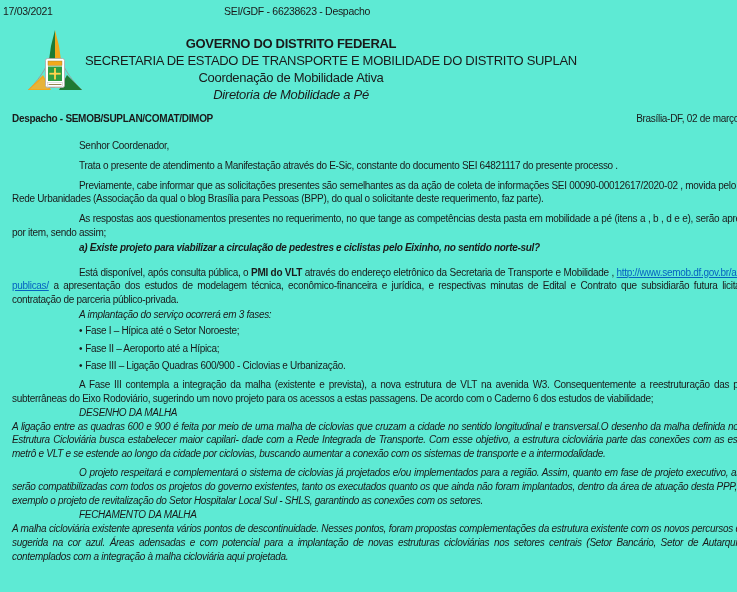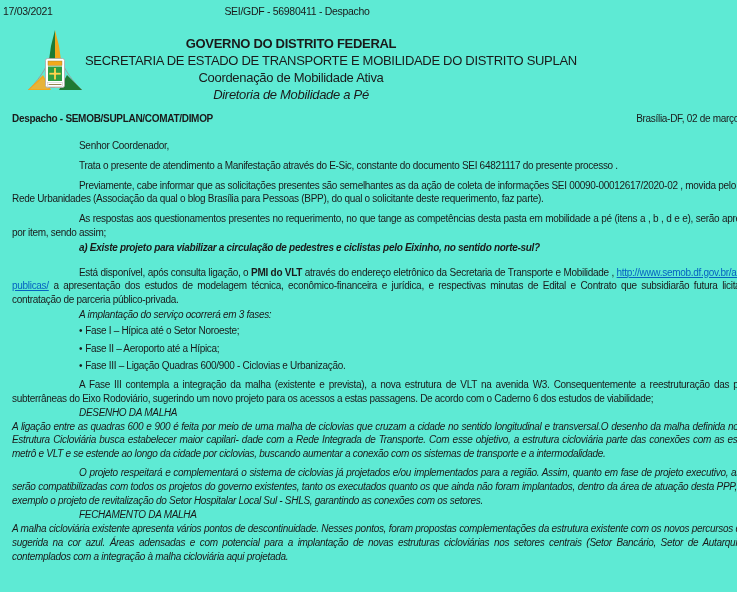--- a/index.html
+++ b/index.html
@@ -42,21 +42,21 @@
   .phase-item .bullet { margin-right:3px; }
   .phase-last { margin-bottom:5px; }
 </style>
 </head>
 <body>
 
 <div class="page">
 
   <div class="print-header">
     <span class="ph-date">17/03/2021</span>
-    <span class="ph-title">SEI/GDF - 56980411 - Despacho</span>
+    <span class="ph-title">SEI/GDF - 66238623 - Despacho</span>
   </div>
 
   <div class="letterhead">
     <svg class="logo" width="60" height="73" viewBox="0 0 60 73">
       <path d="M30,8 C27,34 12,52 3,60" stroke="#9a9a9a" stroke-width="0.9" fill="none"></path>
       <path d="M30,8 C33,34 48,52 57,60" stroke="#9a9a9a" stroke-width="0.9" fill="none"></path>
       <polygon points="30,0 26,16 20,58 30,58" fill="#1f7a33"></polygon>
       <polygon points="30,0 34,16 40,58 30,58" fill="#f2a91c"></polygon>
       <polygon points="3,60 26,60 18,45" fill="#f2a91c"></polygon>
       <polygon points="5,59 24,59 18,48" fill="#e6b43a"></polygon>
@@ -81,21 +81,21 @@
     <span class="place-date">Brasília-DF, 02 de março de 2021.</span>
   </div>
 
   <div class="body">
     <p class="indent">Senhor Coordenador,</p>
     <p class="indent just">Trata o presente de atendimento a Manifestação através do E-Sic, constante do documento SEI 64821117 do presente processo .</p>
     <p class="indent just">Previamente, cabe informar que as solicitações presentes são semelhantes as da ação de coleta de informações SEI 00090-00012617/2020-02 , movida pelo MPDFT e Rede Urbanidades (Associação da qual o blog Brasília para Pessoas (BPP), do qual o solicitante deste requerimento, faz parte).</p>
     <p class="indent just mb1">As respostas aos questionamentos presentes no requerimento, no que tange as competências desta pasta em mobilidade a pé (itens a , b , d e e), serão apresentadas por item, sendo assim;</p>
     <p class="indent just bold-italic mb11">a) Existe projeto para viabilizar a circulação de pedestres e ciclistas pelo Eixinho, no sentido norte-sul?</p>
     <p class="indent just mb1">
-      <span>Está disponível, após consulta ligação, o </span>
+      <span>Está disponível, após consulta pública, o </span>
       <span class="bold">PMI do VLT</span>
       <span> através do endereço eletrônico da Secretaria de Transporte e Mobilidade , </span>
       <a class="link" href="#">http://www.semob.df.gov.br/audiencias-publicas/</a>
       <span> a apresentação dos estudos de modelagem técnica, econômico-financeira e jurídica, e respectivas minutas de Edital e Contrato que subsidiarão futura licitação para contratação de parceria público-privada.</span>
     </p>
     <p class="indent mb2">A implantação do serviço ocorrerá em 3 fases:</p>
 
     <div class="phase-item">
       <span class="bullet">•</span><span>Fase I – Hípica até o Setor Noroeste;</span>
     </div>

